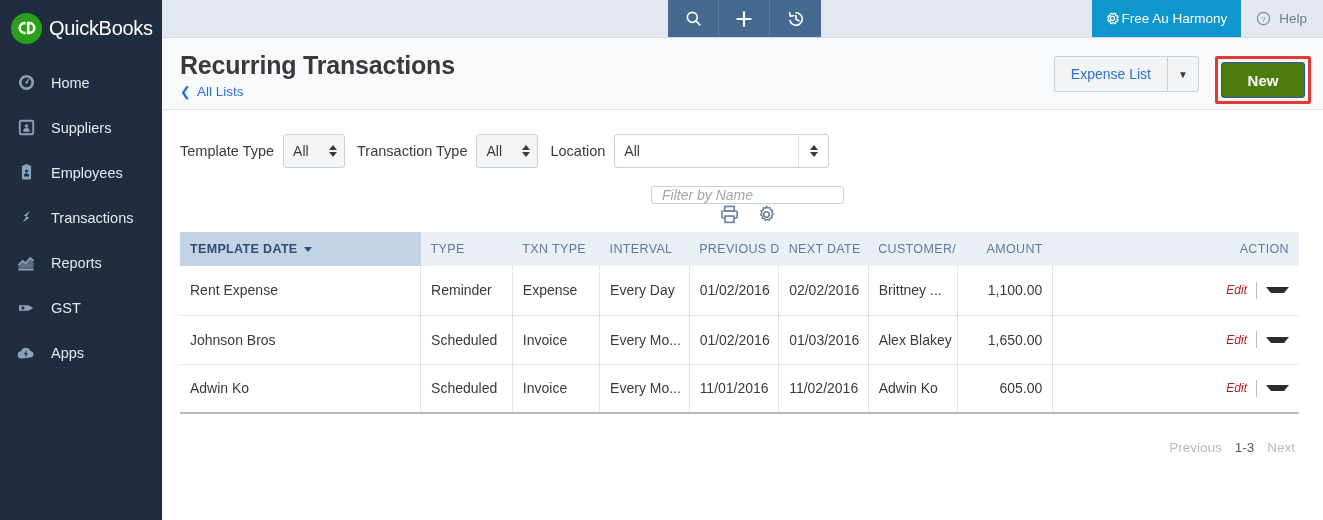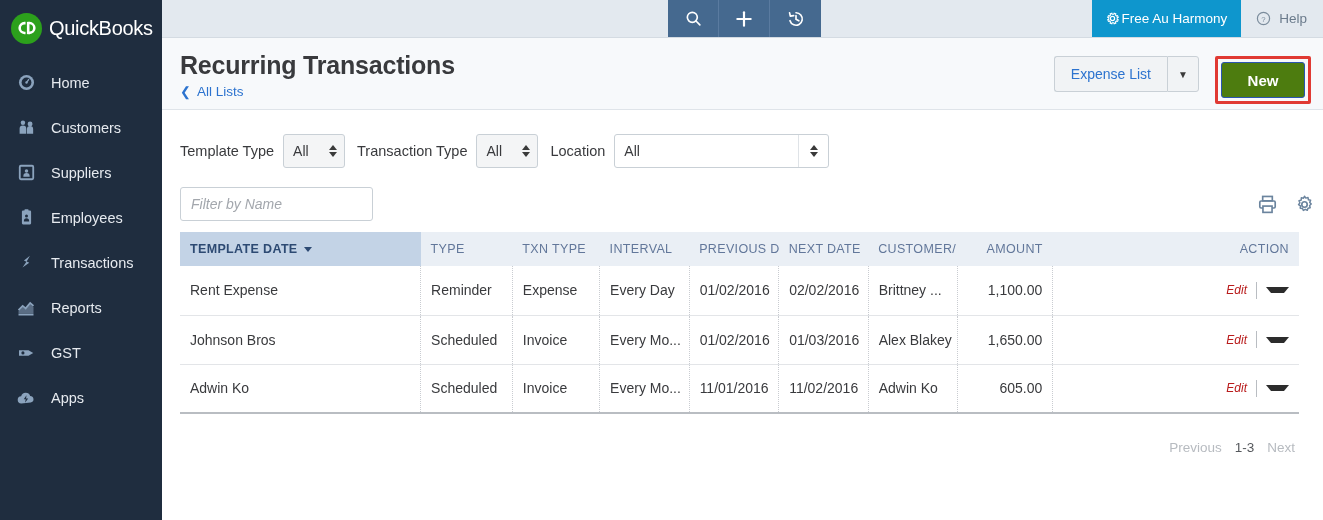--- a/index.html
+++ b/index.html
@@ -223,20 +223,21 @@
   .stepper { display: flex; flex-direction: column; align-items: center; gap: 2px; }
   .stepper i { display: block; width: 0; height: 0; }
   .stepper .up { border-left: 4.5px solid transparent; border-right: 4.5px solid transparent; border-bottom: 5px solid #3a3a3a; }
   .stepper .dn { border-left: 4.5px solid transparent; border-right: 4.5px solid transparent; border-top: 5px solid #3a3a3a; }
 
   .toolbar2 {
     margin-top: 16px;
     padding-left: 18px; padding-right: 8px;
     display: flex; align-items: center; justify-content: space-between;
     height: 36px;
+    flex-direction: column;
   }
   .filter-input {
     width: 193px; height: 34px;
     border: 1px solid #c9d0d6;
     border-radius: 3px;
     padding: 0 10px;
     font-size: 14px;
     font-style: italic;
     color: #8d9096;
     font-family: "Liberation Sans", sans-serif;
@@ -338,31 +339,20 @@
           <svg width="19" height="19" viewBox="0 0 24 24">
               <circle cx="12" cy="12" r="9.5" fill="#8ba3bd"></circle>
               <circle cx="12" cy="12" r="6.2" fill="#1f2d3f"></circle>
               <rect x="11.2" y="6.6" width="1.7" height="6" rx="0.8" fill="#8ba3bd" transform="rotate(35 12 12)"></rect>
               <circle cx="12" cy="12" r="1.5" fill="#8ba3bd"></circle>
             </svg>
         </span>
         <span class="nav-label">Home</span>
       </div>
 
-      <div class="nav-item">
-        <span class="nav-ico">
-          <svg width="19" height="19" viewBox="0 0 24 24">
-              <circle cx="7.5" cy="6" r="2.8" fill="#8ba3bd"></circle>
-              <path d="M3.3 20v-6.3a4.2 4.2 0 0 1 8.4 0V20z" fill="#8ba3bd"></path>
-              <circle cx="16.5" cy="7.5" r="3.1" fill="#8ba3bd"></circle>
-              <path d="M12.6 20v-6a3.9 3.9 0 0 1 7.8 0v6z" fill="#8ba3bd"></path>
-            </svg>
-        </span>
-        <span class="nav-label">Customers</span>
-      </div>
 
       <div class="nav-item">
         <span class="nav-ico">
           <svg width="19" height="19" viewBox="0 0 24 24">
               <rect x="3.5" y="3.5" width="17" height="17" rx="1.4" fill="none" stroke="#8ba3bd" stroke-width="2.3"></rect>
               <circle cx="12" cy="10" r="2.2" fill="#8ba3bd"></circle>
               <path d="M8 17.5v-.8a4 4 0 0 1 8 0v.8z" fill="#8ba3bd"></path>
             </svg>
         </span>
         <span class="nav-label">Suppliers</span>

